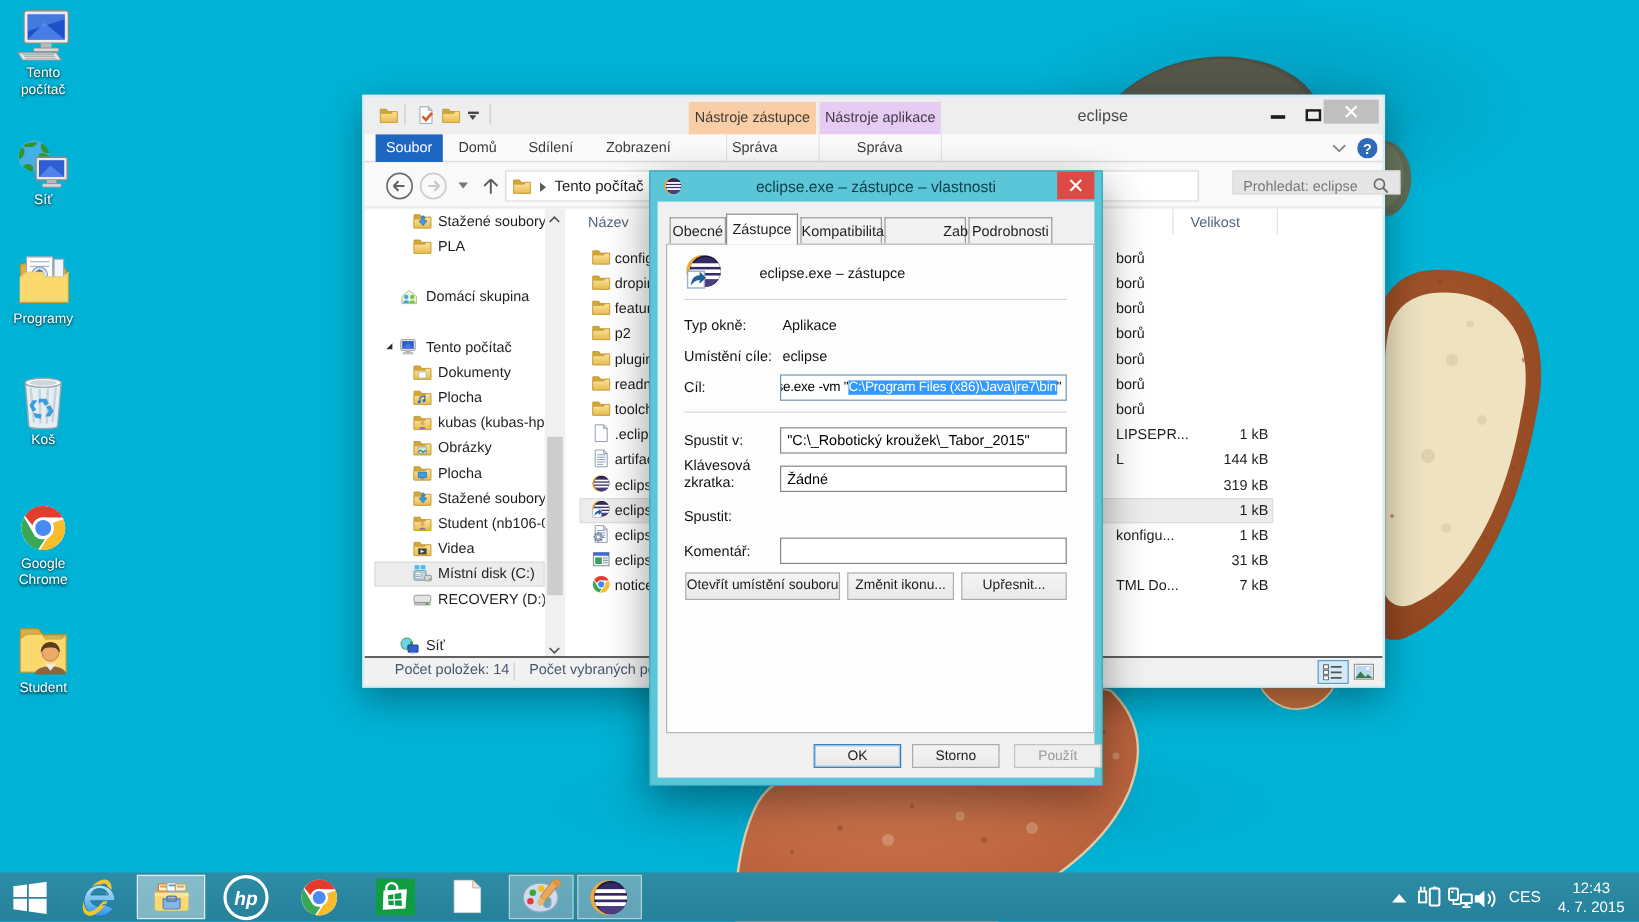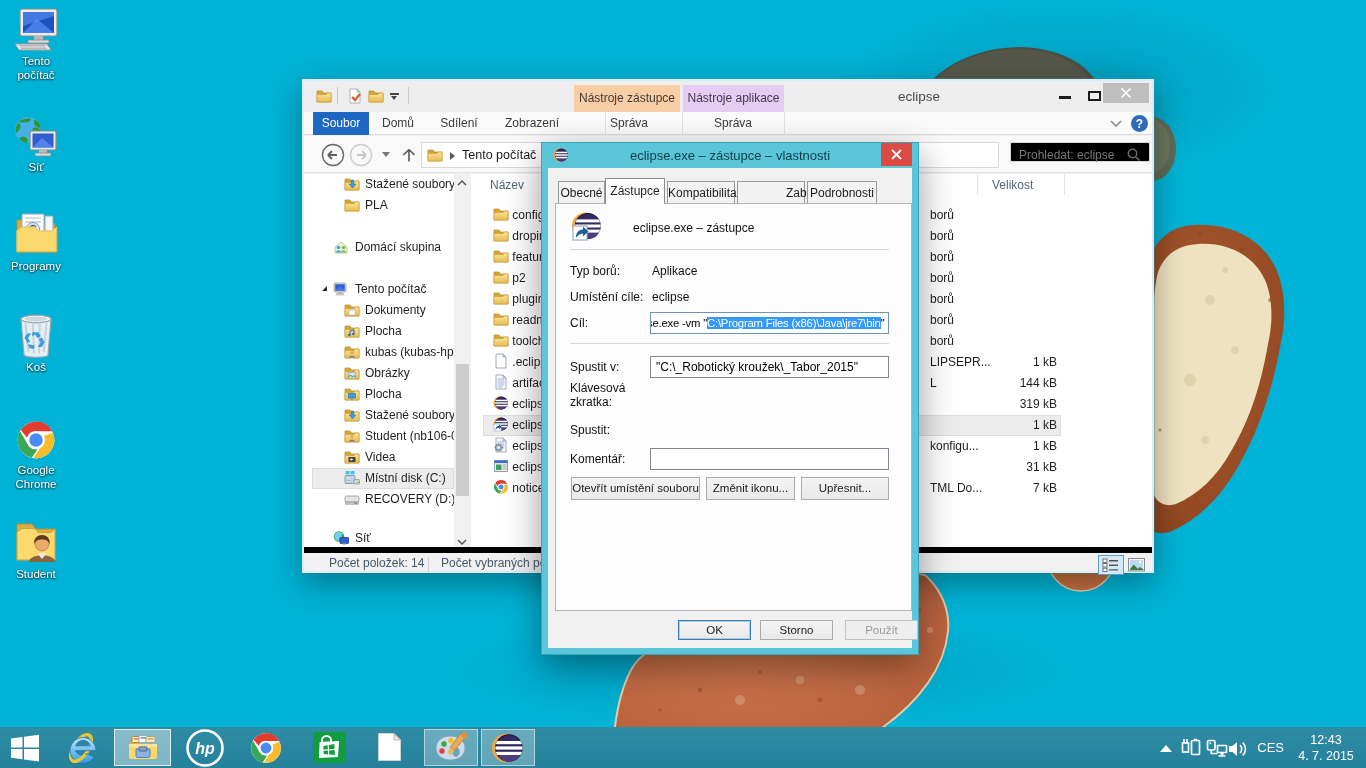--- a/index.html
+++ b/index.html
@@ -9,21 +9,21 @@
 
 .dicon { position:absolute; width:76px; text-align:center; color:#fff; font-size:11.5px; line-height:13.5px; text-shadow:0 1px 2px rgba(0,0,0,.75), 0 0 3px rgba(0,0,0,.4); }
 .dicon svg { display:block; margin:0 auto 3px auto; }
 
 #win { position:absolute; left:302px; top:79px; width:852px; height:494px; background:#f0f0f0; border:2px solid #d8eef6; box-shadow:0 10px 30px rgba(0,0,0,.35), 0 0 0 1px rgba(80,160,180,.35); }
 #titlebar { position:absolute; left:0; top:0; width:100%; height:31px; background:#eeeeee; }
 #tabrow { position:absolute; left:0; top:31px; width:100%; height:23px; background:#fafafa; border-bottom:1px solid #dcdcdc;}
 .rtab { position:absolute; top:0; height:23px; line-height:23px; font-size:12px; color:#3b3b3b; text-align:center; }
 #navbar { position:absolute; left:0; top:55px; width:100%; height:37px; background:#f9f9f9; border-bottom:1px solid #e4e4e4; }
 #main { position:absolute; left:0; top:93px; width:100%; height:377px; background:#fff; overflow:hidden; }
-#statusbar { position:absolute; left:0; bottom:0; width:100%; height:24px; background:#f1f1f1; border-top:6px solid #000000; font-size:12px; color:#46586d; }
+#statusbar { position:absolute; left:0; bottom:0; width:100%; height:24px; background:#f1f1f1; border-top:1px solid #000000; font-size:12px; color:#46586d; }
 .tree { font-size:12px; color:#1f1f1f; }
 .trow { position:absolute; height:21px; line-height:21px; white-space:nowrap; }
 .trow svg { position:absolute; left:0; top:2px; }
 .frag { position:absolute; font-size:12px; color:#211d1d; white-space:nowrap; height:21px; line-height:21px; }
 .sz { position:absolute; font-size:12px; color:#211d1d; width:70px; text-align:right; height:21px; line-height:21px; }
 
 #dlg { position:absolute; left:541px; top:142px; width:378px; height:513px; background:#5bc6d8; border:1px solid #35a7bc; box-shadow:0 12px 34px rgba(0,0,0,.4); }
 #dlgtitle { position:absolute; left:0; top:0; width:100%; height:25px; text-align:center; font-size:13px; color:#0d3d49; line-height:26px; }
 #dlgbody { position:absolute; left:6px; top:25px; right:6px; bottom:6px; background:#f0f0f0; }
 .dtab { position:absolute; height:22px; line-height:22px; background:#f2f2f2; border:1px solid #9a9a9a; border-bottom:none; font-size:12px; color:#1f1f1f; text-align:center; }
@@ -414,21 +414,21 @@
       </svg>
 
     <div class="abs" style="left:117px;top:6px;width:578px;height:26px;background:#fff;border:1px solid #dadada;">
       <svg width="16" height="16" style="position:absolute;left:5px;top:4px">
           <use href="#i-folder"></use>
         </svg>
       <div class="abs" style="left:28px;top:9px;width:0;height:0;border:4px solid transparent;border-left:5px solid #5b5b5b"></div>
       <div class="abs" style="left:40px;top:0;font-size:12.5px;color:#1a1a1a;line-height:24px;">Tento počítač</div>
     </div>
 
-    <div class="abs" style="left:706px;top:6px;width:140px;height:20px;background:#000000;border:1px solid #dadada;">
+    <div class="abs" style="left:723px;top:6px;width:140px;height:20px;background:#e5e5e5;border:1px solid #dadada;">
       <div class="abs" style="left:8px;top:0;font-size:12px;color:#777;line-height:24px;">Prohledat: eclipse</div>
       <svg width="14" height="14" style="position:absolute;right:8px;top:5px">
           <circle cx="5.5" cy="5.5" r="4.2" fill="none" stroke="#6b6b6b" stroke-width="1.4"></circle>
           <path d="M8.7,8.7 L12.5,12.5" stroke="#6b6b6b" stroke-width="1.6"></path>
         </svg>
     </div>
   </div>
   <div id="main">
 
     <div class="tree">
@@ -595,33 +595,34 @@
     <div class="dtab" style="left:119px;width:68px;top:13px;">Kompatibilita</div>
     <div class="dtab" style="left:189px;width:68px;top:13px;padding-left:48px;">Zabezpečení</div>
     <div class="dtab" style="left:259px;width:70px;top:13px;">Podrobnosti</div>
     <div class="dtab" style="left:57px;width:60px;top:10px;height:26px;background:#fdfdfd;border-color:#8c8c8c;z-index:3;line-height:24px;">Zástupce</div>
     <div id="page">
       <svg width="32" height="32" style="position:absolute;left:15px;top:6px" viewBox="0 0 16 16">
           <use href="#i-eclsh32"></use>
         </svg>
       <div class="lbl" style="left:77px;top:17px;font-size:12px;">eclipse.exe – zástupce</div>
       <div class="abs" style="left:14px;top:45px;width:319px;height:1px;background:#d9d9d9"></div>
-      <div class="lbl" style="left:14px;top:60px;">Typ borů:</div>
+      <div class="lbl" style="left:14px;top:60px;">Typ okně:</div>
       <div class="lbl" style="left:96px;top:60px;">Aplikace</div>
       <div class="lbl" style="left:14px;top:86px;">Umístění cíle:</div>
       <div class="lbl" style="left:96px;top:86px;">eclipse</div>
       <div class="lbl" style="left:14px;top:112px;">Cíl:</div>
       <div class="fld" style="top:108px;border-color:#6f94b5;padding-left:0;">
         <div style="position:absolute;left:-4px;top:0;white-space:nowrap;font-size:11.3px;letter-spacing:-0.2px;">se.exe -vm "<span style="background:#3399ff;color:#fff;">C:\Program Files (x86)\Java\jre7\bin</span>"</div>
       </div>
       <div class="abs" style="left:14px;top:139px;width:319px;height:1px;background:#d9d9d9"></div>
       <div class="lbl" style="left:14px;top:156px;">Spustit v:</div>
       <div class="fld" style="top:152px;">"C:\_Robotický kroužek\_Tabor_2015"</div>
       <div class="lbl" style="left:14px;top:177px;">Klávesová</div>
       <div class="lbl" style="left:14px;top:191px;">zkratka:</div>
+      <div class="fld" style="top:184px;">Žádné</div>
       <div class="lbl" style="left:14px;top:219px;">Spustit:</div>
       <div class="lbl" style="left:14px;top:248px;">Komentář:</div>
       <div class="fld" style="top:244px;"></div>
       <div class="dbtn" style="left:15px;top:273px;width:129px;">Otevřít umístění souboru</div>
       <div class="dbtn" style="left:150px;top:273px;width:89px;">Změnit ikonu...</div>
       <div class="dbtn" style="left:245px;top:273px;width:88px;">Upřesnit...</div>
     </div>
     <div class="dbtn" style="left:130px;top:452px;width:73px;height:20px;line-height:18px;border-color:#3c7fb1;box-shadow:inset 0 0 0 1px #a8cbe8;">OK</div>
     <div class="dbtn" style="left:212px;top:452px;width:73px;height:20px;line-height:18px;">Storno</div>
     <div class="dbtn" style="left:297px;top:452px;width:73px;height:20px;line-height:18px;color:#9a9a9a;background:#eeeeee;border-color:#c2c2c2;">Použít</div>

